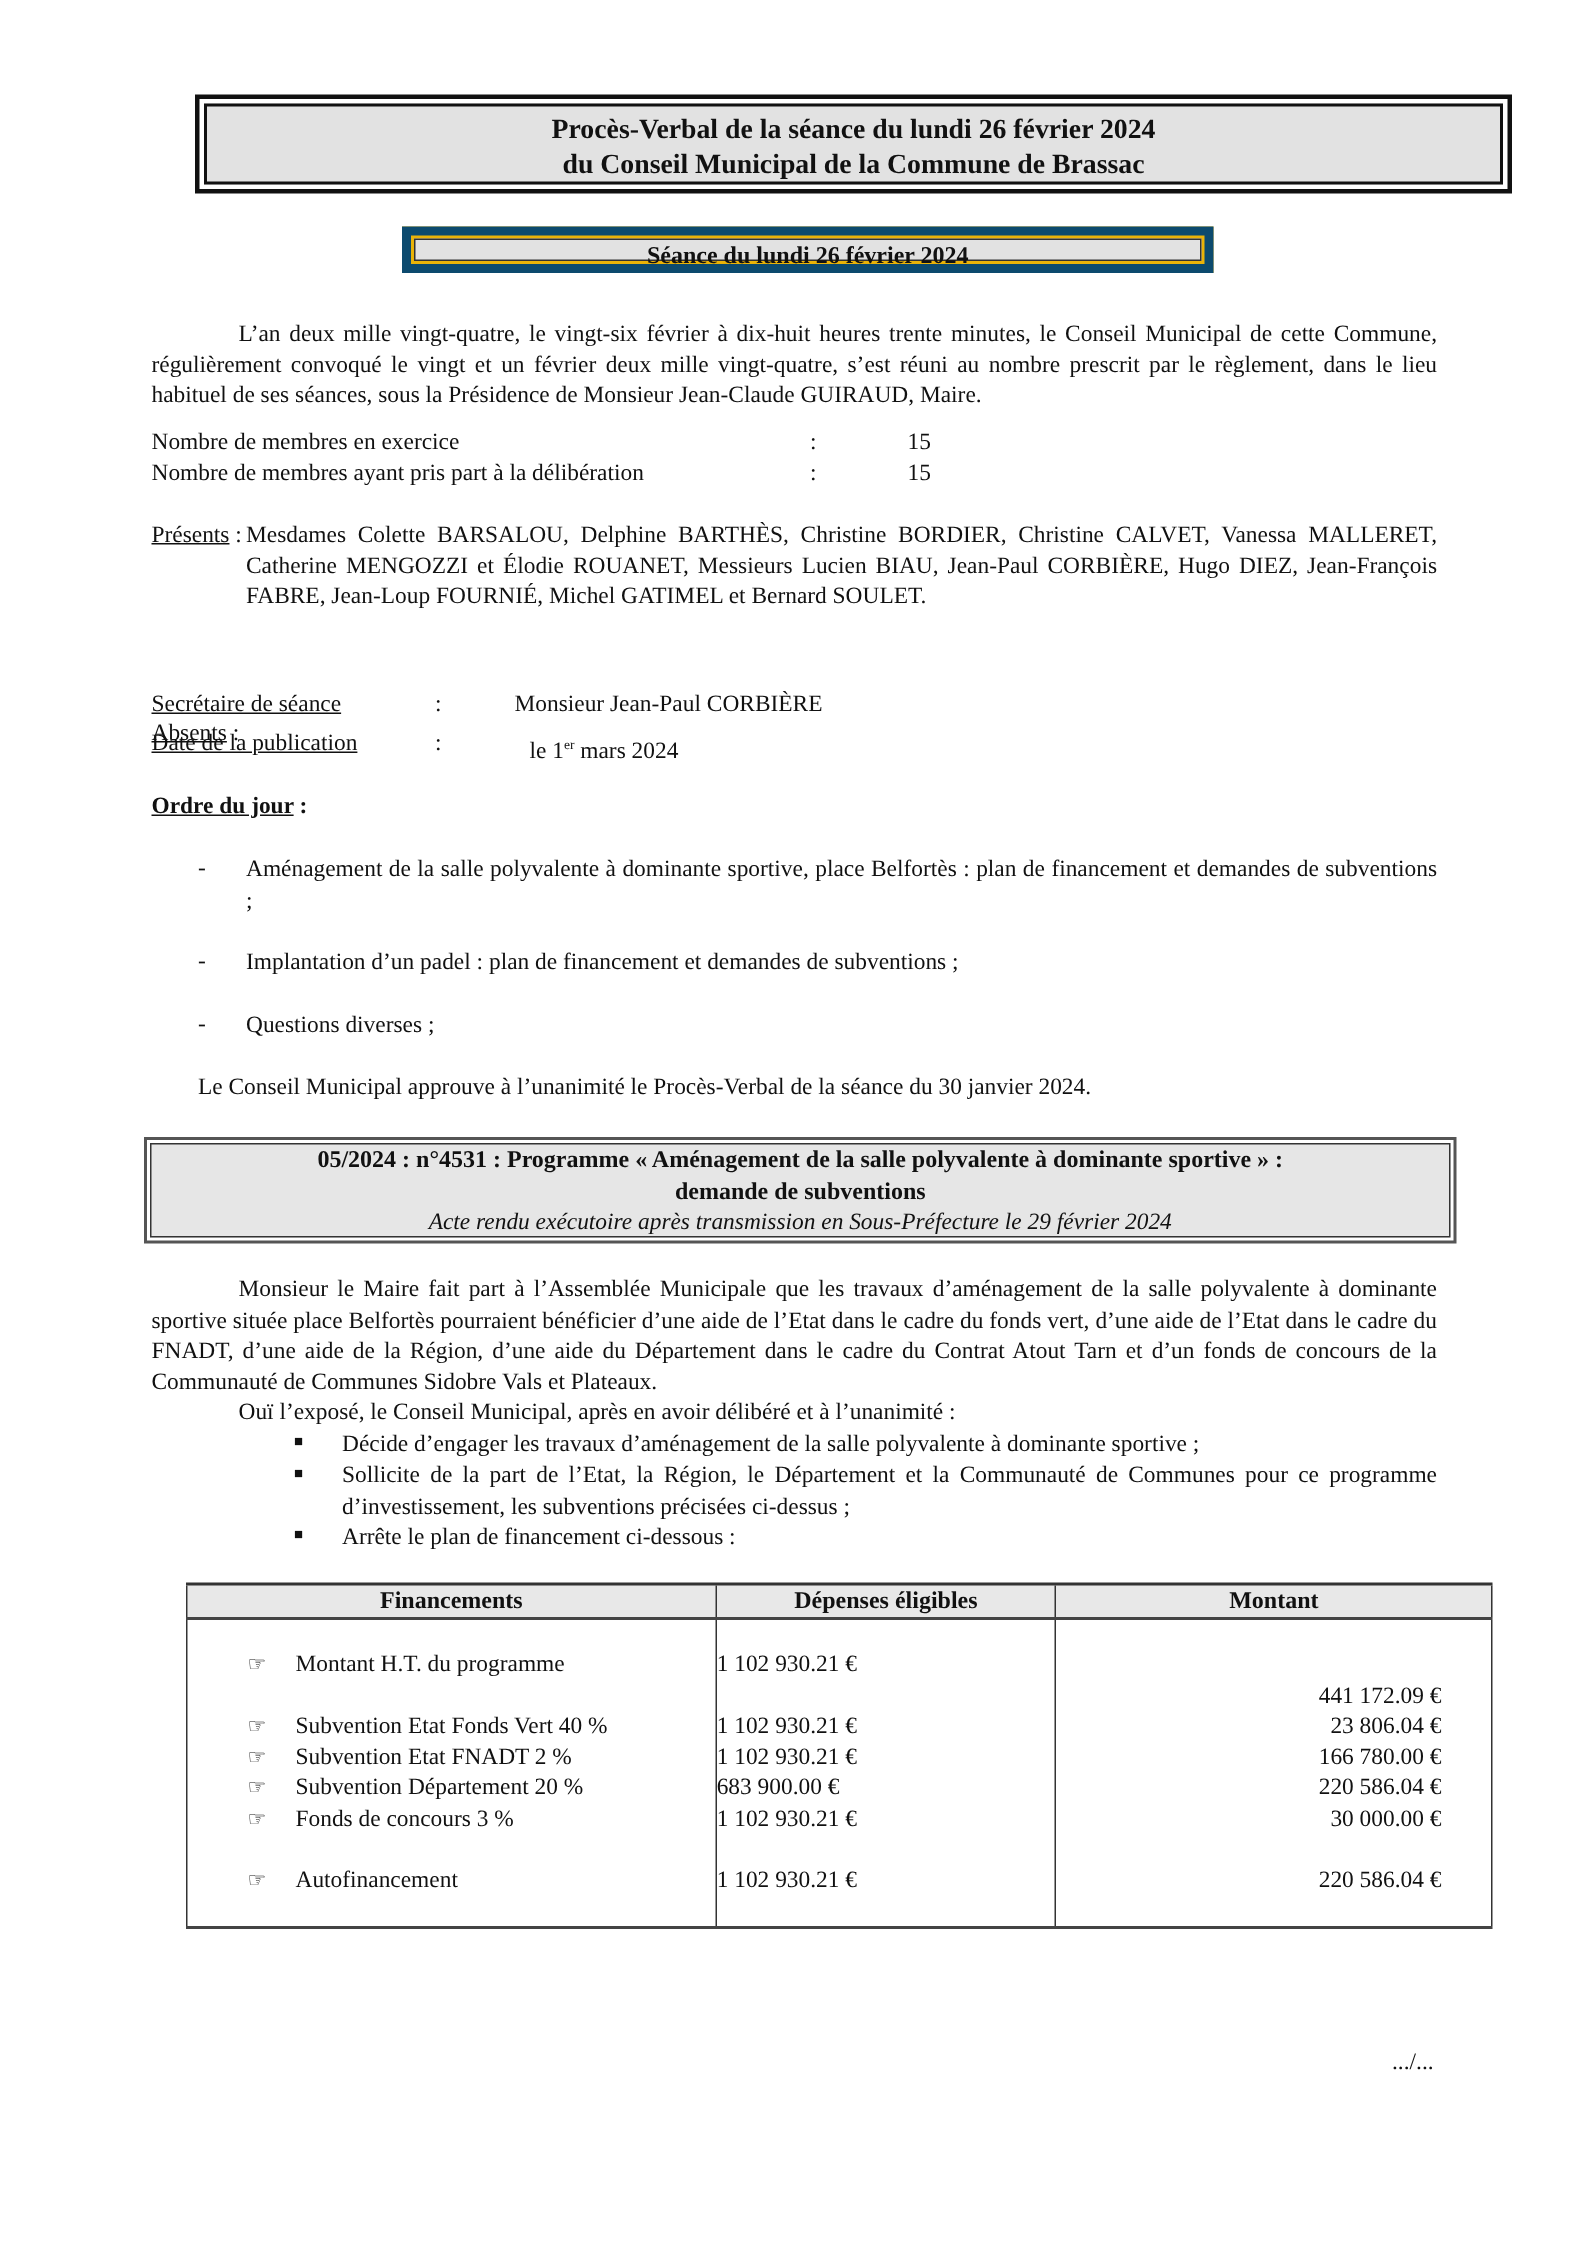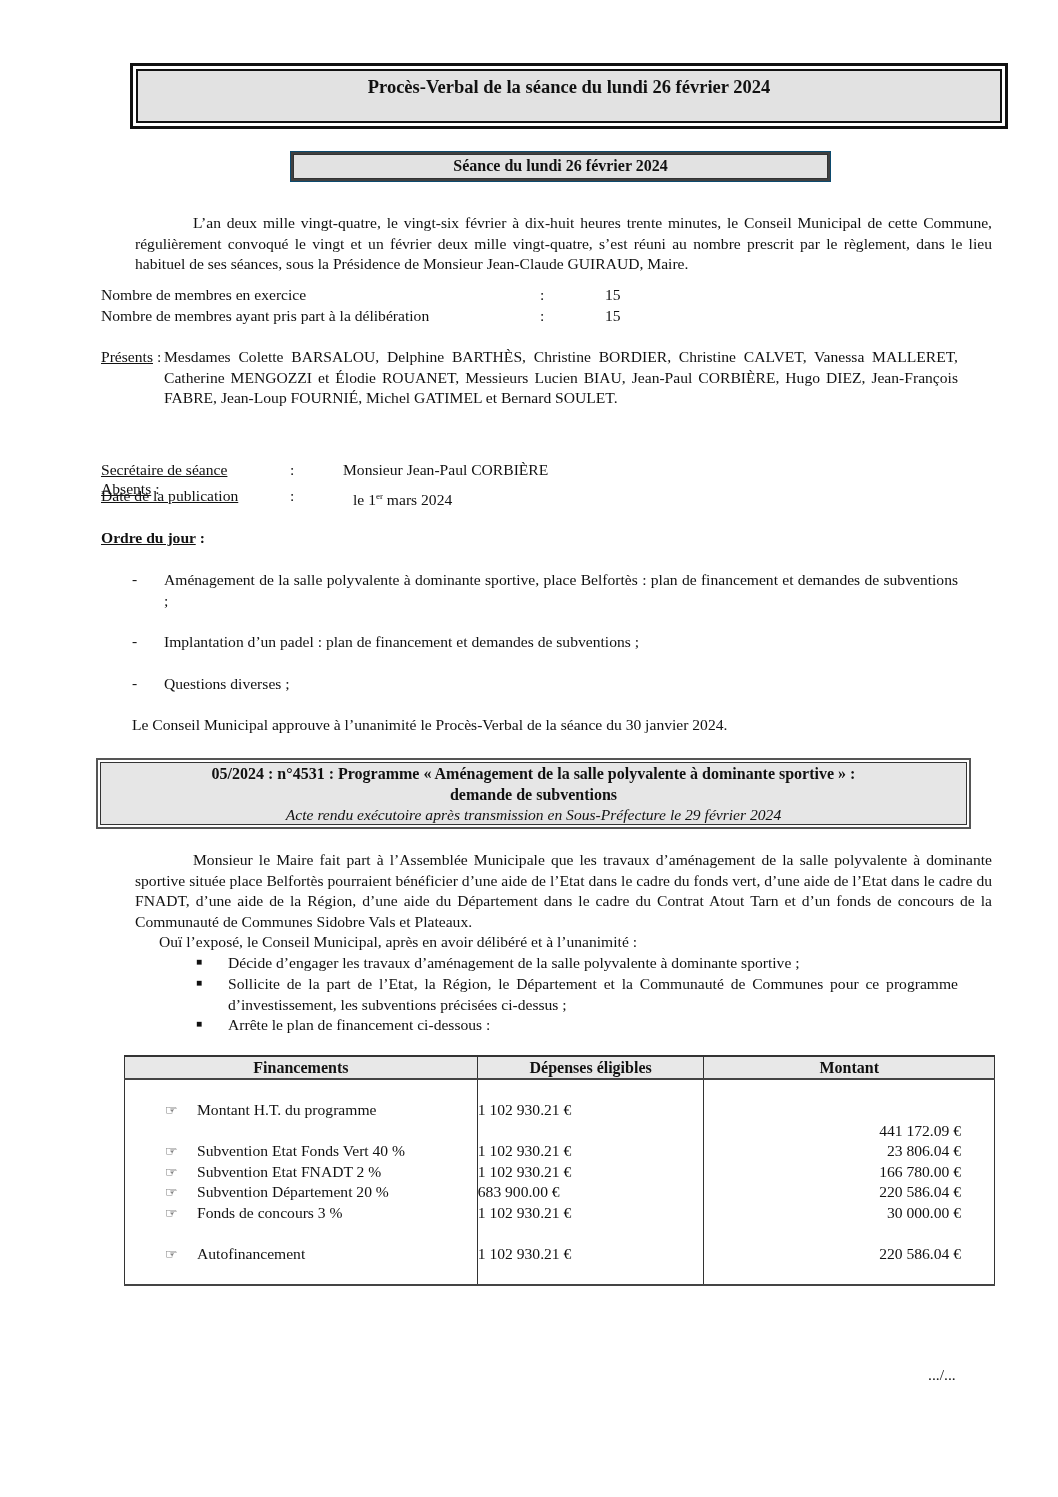--- a/index.html
+++ b/index.html
@@ -14,29 +14,29 @@
     left: 89px; top: 63px; width: 878px; height: 66px;
     border: 3px solid #111; box-sizing: border-box; padding: 3px; margin-left: 41px;
   }
   .title-inner {
     width: 100%; height: 100%; box-sizing: border-box;
     border: 2px solid #111; background: #e2e2e2;
     text-align: center; font-weight: bold; font-size: 18.5px; line-height: 23px;
     padding-top: 5px;
   }
   .seance-box {
-    left: 290px; top: 151px; width: 541px; height: 31px; box-sizing: border-box;
-    border: 1px solid #0c4a6e; padding: 2px; background: #404040;
+    left: 268px; top: 151px; width: 541px; height: 31px; box-sizing: border-box;
+    border: 6px solid #0c4a6e; padding: 2px; background: #eab308;
   }
   .seance-inner {
     width: 100%; height: 100%; box-sizing: border-box; border: 1px solid #333;
     background: #e2e2e2; text-align: center; font-weight: bold; font-size: 16px; line-height: 21px;
   }
   .para { left: 101px; width: 857px; text-align: justify; line-height: 20.5px; }
-  .indent { text-indent: 58px; margin-left: 34px; }
+  .indent { text-indent: 58px; }
   .row { left: 101px; line-height: 20.5px; white-space: nowrap; }
   u { text-decoration: underline; }
   .present-label { left: 101px; }
   .present-text { left: 164px; width: 794px; text-align: justify; line-height: 20.5px; }
   .agenda-dash { left: 132px; }
   .agenda-text { left: 164px; width: 794px; text-align: justify; line-height: 20.5px; }
   .delib-box {
     left: 96px; top: 758px; width: 875px; height: 71px; box-sizing: border-box;
     border: 2px solid #555; padding: 2px;
   }
@@ -68,20 +68,21 @@
   .fin-col2 .cell-lines { text-align: left; padding-right: 26px; }
   .fin-col3 .cell-lines { text-align: right; padding-right: 33px; }
   .footer { left: 928px; top: 1366px; }
 </style>
 </head>
 <body>
 
 <div class="abs title-outer">
   <div class="title-inner">
     <div>Procès-Verbal de la séance du lundi 26 février 2024</div>
+    <div>du Conseil Municipal de la Commune de Brassac</div>
   </div>
 </div>
 
 <div class="abs seance-box">
   <div class="seance-inner">Séance du lundi 26 février 2024</div>
 </div>
 
 <div class="abs para indent" style="top:213px;">L’an deux mille vingt-quatre, le vingt-six février à dix-huit heures trente minutes, le Conseil Municipal de cette Commune, régulièrement convoqué le vingt et un février deux mille vingt-quatre, s’est réuni au nombre prescrit par le règlement, dans le lieu habituel de ses séances, sous la Présidence de Monsieur Jean-Claude GUIRAUD, Maire.</div>
 
 <div class="abs row" style="top:285px;">

